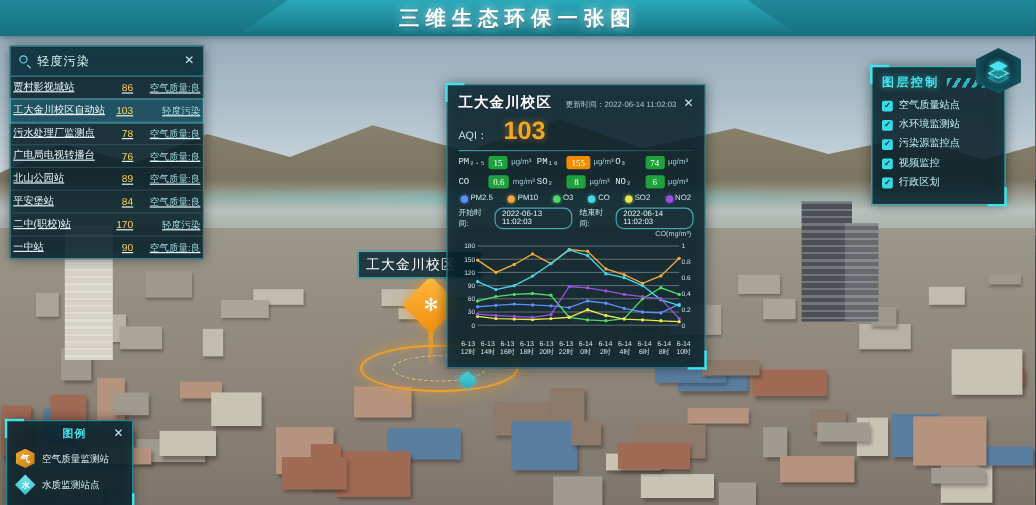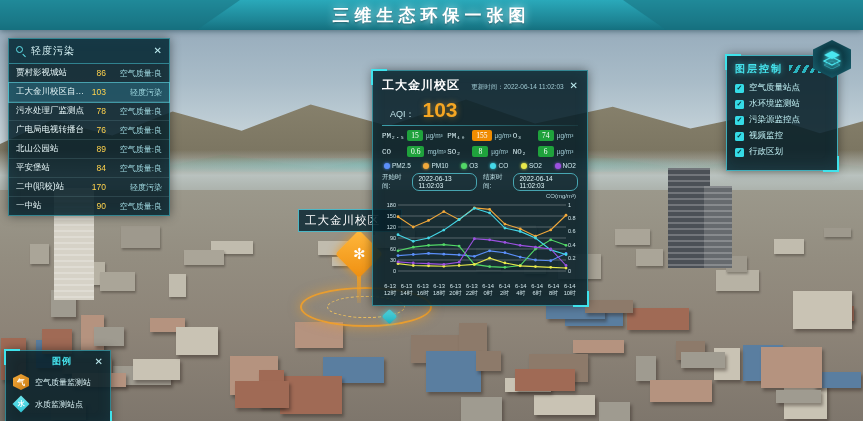--- a/index.html
+++ b/index.html
@@ -47,35 +47,35 @@
     border-top:2px solid #3fe3ec; border-left:2px solid #3fe3ec; }
   .corner:after{ content:""; position:absolute; bottom:-2px; right:-2px; width:14px; height:14px;
     border-bottom:2px solid #3fe3ec; border-right:2px solid #3fe3ec; }
   .x-btn{ color:#bfeef2; font-size:10px; cursor:pointer; line-height:1; }
   
   .station-panel{ left:8px; top:38px; width:162px; z-index:30; }
   .sp-head{ display:flex; align-items:center; gap:5px; padding:5px 7px;
     border-bottom:1px solid rgba(74,206,220,.5); background:rgba(20,60,75,.55); }
   .sp-head .t{ flex:1; font-size:10px; color:#d8f4f7; letter-spacing:1px; }
   .sp-rows .row{ display:grid; grid-template-columns:1fr 22px 52px; align-items:center;
-    padding:3px 7px; border-bottom:1px solid rgba(160,220,230,.14); cursor:pointer; }
+    padding:3px 2px; border-bottom:1px solid rgba(160,220,230,.14); cursor:pointer;text-decoration:underline; }
   .sp-rows .row:last-child{ border-bottom:none; }
   .sp-rows .row.sel{ background:rgba(58,170,200,.28); outline:1px solid rgba(90,220,235,.6); }
   .sp-rows .nm{ font-size:8.5px; color:#e6f6f8; white-space:nowrap; overflow:hidden; text-overflow:ellipsis; }
   .sp-rows .vv{ font-size:8.5px; color:#ffd34d; text-align:right; padding-right:4px; }
   .sp-rows .st{ font-size:8px; color:#9fd8e0; text-align:right; white-space:nowrap; }
   .mag{ width:10px; height:10px; position:relative; flex:none; }
   .mag i{ position:absolute; left:0; top:0; width:7px; height:7px; border:1.3px solid #5fe1ea; border-radius:50%; }
   .mag b{ position:absolute; right:0; bottom:0; width:4px; height:1.4px; background:#5fe1ea; transform:rotate(45deg); }
   
   .popup{ left:372px; top:70px; width:216px; z-index:40; padding:6px 9px 8px; }
   .pp-head{ display:flex; align-items:baseline; gap:6px; }
   .pp-title{ font-size:12px; font-weight:bold; color:#ffffff; letter-spacing:1px; white-space:nowrap; }
   .pp-upd{ flex:1; font-size:6.5px; color:#9fc9d2; text-align:right; white-space:nowrap; }
-  .pp-aqi{ display:flex; align-items:baseline; gap:8px; margin:4px 8px 3px; }
+  .pp-aqi{ display:flex; align-items:baseline; gap:13px; margin:4px 0 3px; }
   .pp-aqi .lab{ font-size:9px; color:#bfe2e8; }
   .pp-aqi .val{ font-size:21px; font-weight:bold; color:#f5a623; text-shadow:0 0 6px rgba(245,166,35,.5); }
   .pp-div{ height:1px; background:linear-gradient(90deg,rgba(74,206,220,.7),rgba(74,206,220,.1)); margin-bottom:4px; }
   .metrics{ display:grid; grid-template-columns:1fr 1fr 1fr; row-gap:5px; }
   .metric{ display:flex; align-items:center; gap:3px; }
   .metric .ml{ font-size:7.5px; color:#d7eef2; width:22px;font-family:Liberation Mono, monospace; }
   .metric .badge{ font-size:7.5px; color:#fff; padding:1px 4px; border-radius:2px; min-width:16px; text-align:center;font-family:Liberation Serif, serif; }
   .metric .mu{ font-size:6.5px; color:#9fc9d2; }
   .badge.green{ background:#1fa23c; } .badge.orange{ background:#f08c00; }
   .pp-legend{ display:flex; justify-content:space-between; margin:5px 2px 4px; }

